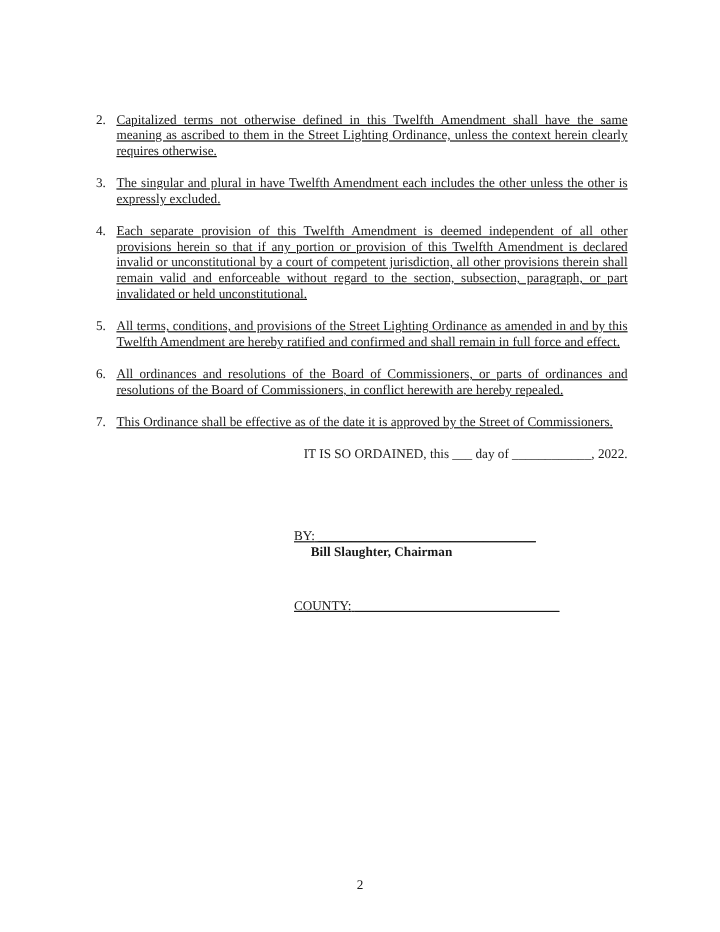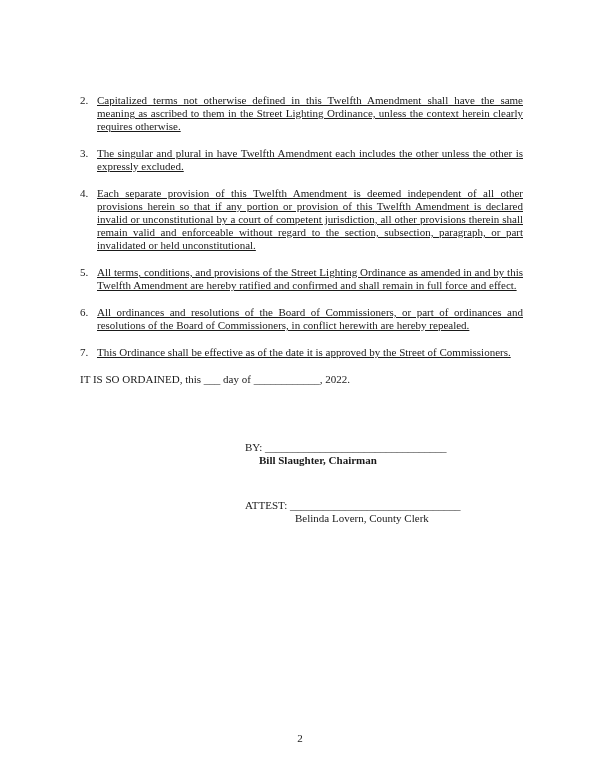--- a/index.html
+++ b/index.html
@@ -34,30 +34,31 @@
     text-align: left;
   }
   .item-text {
     flex: 1;
     text-align: justify;
     text-decoration: underline;
   }
   .ordained {
     margin-top: 12px;
     margin-bottom: 0;
+    text-align: right;
   }
   .board-line {
     margin-top: 34px;
     padding-left: 165px;
   }
   .by-block {
     margin-top: 55px;
     padding-left: 165px;
   }
-  .sig-row { white-space: nowrap; }
+  .sig-row { white-space: nowrap; text-decoration: underline; }
   .by-name { padding-left: 14px; font-weight: bold; }
   .attest-block {
     margin-top: 32px;
     padding-left: 165px;
   }
   .attest-name { padding-left: 50px; }
   .page-number {
     position: absolute;
     bottom: 32px;
     left: 0;
@@ -86,37 +87,36 @@
       <span class="item-text">Each separate provision of this Twelfth Amendment is deemed independent of all other provisions herein so that if any portion or provision of this Twelfth Amendment is declared invalid or unconstitutional by a court of competent jurisdiction, all other provisions therein shall remain valid and enforceable without regard to the section, subsection, paragraph, or part invalidated or held unconstitutional.</span>
     </div>
 
     <div class="list-item">
       <span class="item-num">5.</span>
       <span class="item-text">All terms, conditions, and provisions of the Street Lighting Ordinance as amended in and by this Twelfth Amendment are hereby ratified and confirmed and shall remain in full force and effect.</span>
     </div>
 
     <div class="list-item">
       <span class="item-num">6.</span>
-      <span class="item-text">All ordinances and resolutions of the Board of Commissioners, or part of ordinances and resolutions of the Board of Commissioners, in conflict herewith are hereby repealed.</span>
+      <span class="item-text">All ordinances and resolutions of the Board of Commissioners, or parts of ordinances and resolutions of the Board of Commissioners, in conflict herewith are hereby repealed.</span>
     </div>
 
     <div class="list-item">
       <span class="item-num">7.</span>
       <span class="item-text">This Ordinance shall be effective as of the date it is approved by the Street of Commissioners.</span>
     </div>
 
     <div class="ordained">IT IS SO ORDAINED, this ___ day of ____________, 2022.</div>
 
 
     <div class="by-block">
       <div class="sig-row"><span>BY:</span> <span>_________________________________</span></div>
       <div class="by-name">Bill Slaughter, Chairman</div>
     </div>
 
     <div class="attest-block">
-      <div class="sig-row"><span>ATTEST:</span> <span>_______________________________</span></div>
-      <div class="attest-name">Belinda Lovern, County Clerk</div>
+      <div class="sig-row"><span>COUNTY:</span> <span>_______________________________</span></div>
     </div>
 
   </div>
 
   <div class="page-number">2</div>
 </div>
 
 </body></html>

